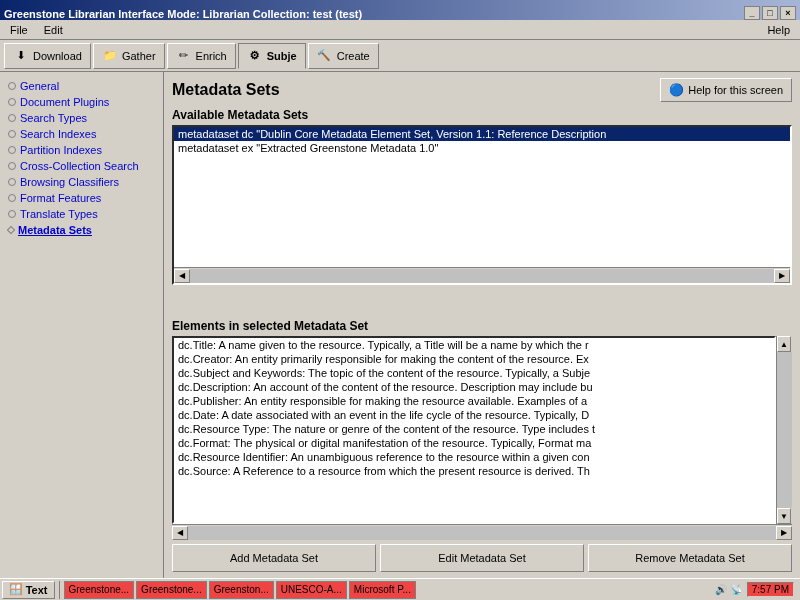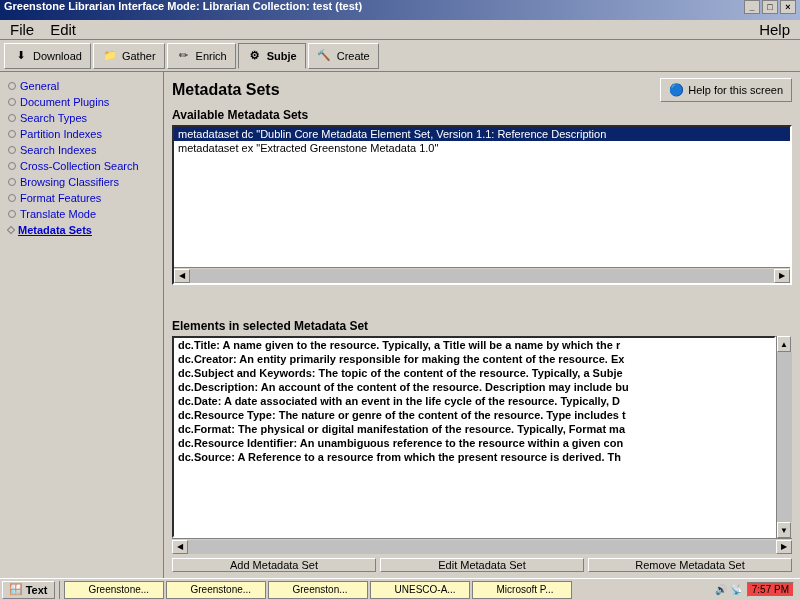--- a/index.html
+++ b/index.html
@@ -12,21 +12,21 @@
       overflow: hidden;
       user-select: none;
     }
 
     
     .title-bar {
       background: linear-gradient(to right, #0a246a, #a6b5d7);
       color: white;
       height: 20px;
       display: flex;
-      align-items: flex-start;
+      align-items: flex-end;
       justify-content: space-between;
       padding: 0 4px;
       font-size: 11px;
       font-weight: bold;
     }
     .title-bar-buttons {
       display: flex;
       gap: 2px;
     }
     .title-btn {
@@ -47,21 +47,21 @@
       background: #d4d0c8;
       height: 20px;
       display: flex;
       align-items: center;
       padding: 0 4px;
       border-bottom: 1px solid #808080;
       gap: 4px;
     }
     .menu-item {
       padding: 2px 6px;
-      font-size: 15px;
+      font-size: 11px;
       cursor: pointer;
     }
 
     
     .toolbar {
       background: #d4d0c8;
       height: 32px;
       display: flex;
       align-items: center;
       padding: 2px 4px;
@@ -245,21 +245,21 @@
     }
 
     
     .bottom-buttons {
       display: flex;
       gap: 4px;
       margin-top: 4px;
     }
     .action-btn {
       flex: 1;
-      height: 14px;
+      height: 28px;
       background: #d4d0c8;
       border: 1px solid #808080;
       border-top-color: #ffffff;
       border-left-color: #ffffff;
       cursor: pointer;
       font-size: 11px;
       display: flex;
       align-items: center;
       justify-content: center;
     }
@@ -292,22 +292,22 @@
       gap: 3px;
       cursor: pointer;
     }
     .taskbar-items {
       display: flex;
       gap: 2px;
       flex: 1;
     }
     .taskbar-item {
       height: 18px;
-      padding: 0 24px;
-      background: #fef9c3;
+      padding: 0 4px;
+      background: #ef4444;
       border: 1px solid #808080;
       font-size: 10px;
       display: flex;
       align-items: center;
       cursor: pointer;
       max-width: 100px;
       overflow: hidden;
       text-overflow: ellipsis;
       white-space: nowrap;
     }
@@ -385,41 +385,41 @@
     <div class="sidebar-item">
       <span class="sidebar-bullet"></span>
       <span>Document Plugins</span>
     </div>
     <div class="sidebar-item">
       <span class="sidebar-bullet"></span>
       <span>Search Types</span>
     </div>
     <div class="sidebar-item">
       <span class="sidebar-bullet"></span>
+      <span>Search Indexes</span>
+    </div>
+    <div class="sidebar-item">
+      <span class="sidebar-bullet"></span>
       <span>Partition Indexes</span>
     </div>
     <div class="sidebar-item">
       <span class="sidebar-bullet"></span>
-      <span>Search Indexes</span>
-    </div>
-    <div class="sidebar-item">
-      <span class="sidebar-bullet"></span>
       <span>Cross-Collection Search</span>
     </div>
     <div class="sidebar-item">
       <span class="sidebar-bullet"></span>
       <span>Browsing Classifiers</span>
     </div>
     <div class="sidebar-item">
       <span class="sidebar-bullet"></span>
       <span>Format Features</span>
     </div>
     <div class="sidebar-item">
       <span class="sidebar-bullet"></span>
-      <span>Translate Mode</span>
+      <span>Translate Types</span>
     </div>
     <div class="sidebar-item active">
       <span class="sidebar-bullet diamond"></span>
       <span>Metadata Sets</span>
     </div>
   </div>
 
   <div class="content">
     <div class="content-header">
       <span class="page-title">Metadata Sets</span>
@@ -439,26 +439,27 @@
       <div class="scrollbar-h" style="position:absolute;bottom:0;left:0;right:0;">
         <div class="scroll-btn">◀</div>
         <div class="scroll-track"></div>
         <div class="scroll-btn">▶</div>
       </div>
     </div>
 
     <div class="elements-section">
       <div class="section-label">Elements in selected Metadata Set</div>
       <div style="flex:1;display:flex;overflow:hidden;position:relative;">
-        <div class="listbox elements-box" style="flex:1;margin-bottom:0;font-weight:bold;">
+        <div class="listbox elements-box" style="flex:1;margin-bottom:0;">
           <div class="listbox-inner">
             <div class="list-item">dc.Title: A name given to the resource. Typically, a Title will be a name by which the r</div>
             <div class="list-item">dc.Creator: An entity primarily responsible for making the content of the resource. Ex</div>
             <div class="list-item">dc.Subject and Keywords: The topic of the content of the resource. Typically, a Subje</div>
             <div class="list-item">dc.Description: An account of the content of the resource. Description may include bu</div>
+            <div class="list-item">dc.Publisher: An entity responsible for making the resource available. Examples of a</div>
             <div class="list-item">dc.Date: A date associated with an event in the life cycle of the resource. Typically, D</div>
             <div class="list-item">dc.Resource Type: The nature or genre of the content of the resource. Type includes t</div>
             <div class="list-item">dc.Format: The physical or digital manifestation of the resource. Typically, Format ma</div>
             <div class="list-item">dc.Resource Identifier: An unambiguous reference to the resource within a given con</div>
             <div class="list-item">dc.Source: A Reference to a resource from which the present resource is derived. Th</div>
           </div>
         </div>
 
         <div style="width:16px;display:flex;flex-direction:column;background:#d4d0c8;border-left:1px solid #808080;">
           <div class="scroll-btn" style="height:16px;width:14px;flex-shrink:0;">▲</div>

